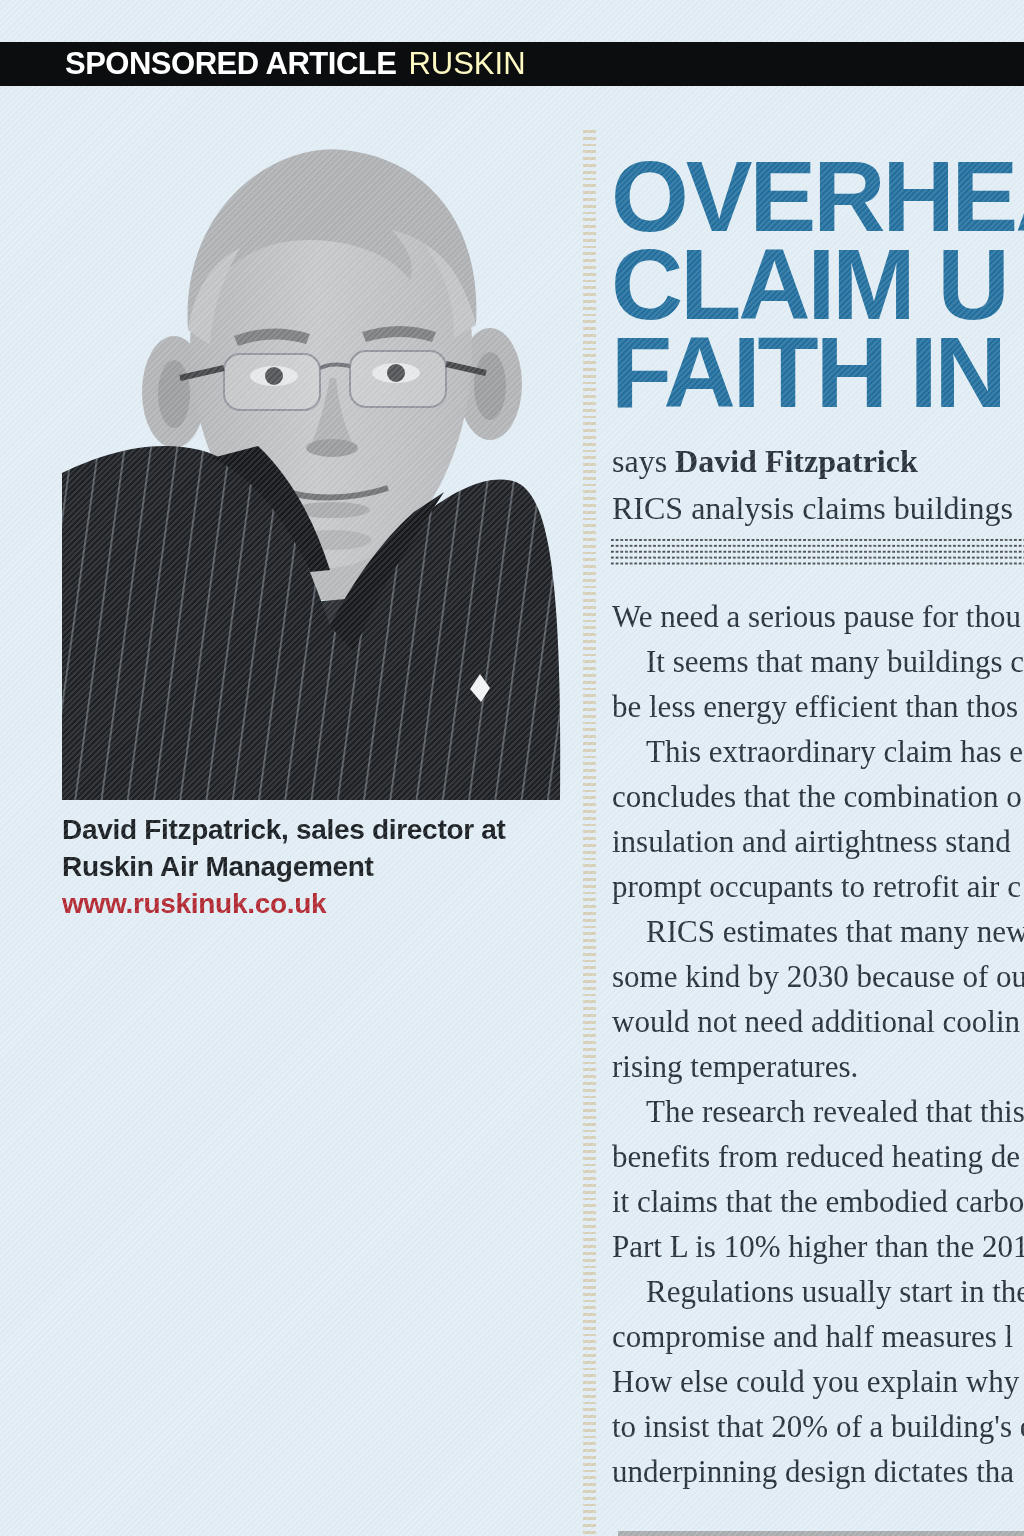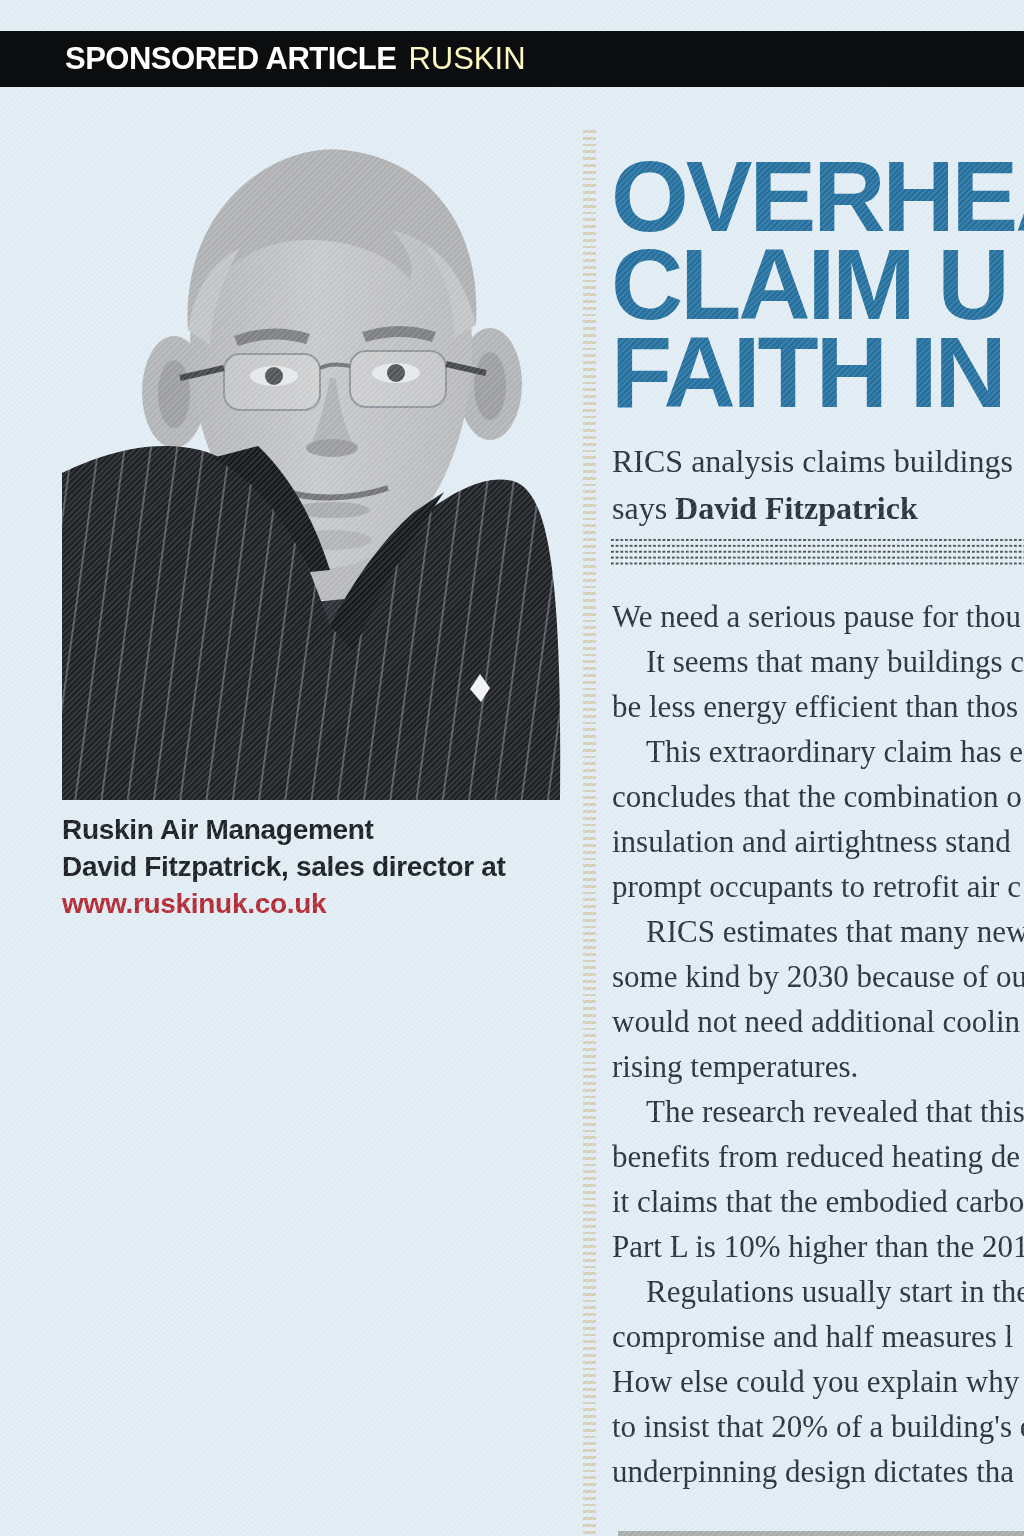--- a/index.html
+++ b/index.html
@@ -10,21 +10,21 @@
     overflow:hidden;
     font-family:"Liberation Sans",sans-serif;
   }
   .page::before{ 
     content:"";position:absolute;inset:0;pointer-events:none;
     background:repeating-linear-gradient(135deg,rgba(255,255,255,.30) 0 2px,rgba(160,190,205,.10) 2px 4px);
     opacity:.45;z-index:5;
   }
   
   .topbar{
-    position:absolute;left:0;top:31px;width:1024px;height:56px;
+    position:absolute;left:0;top:42px;width:1024px;height:44px;
     background:var(--bar,#0b0d0e);
     display:flex;align-items:center;
     padding-left:65px;box-sizing:border-box;z-index:6;
   }
   .topbar .badge{
     color:#fff;font-weight:700;font-size:31px;letter-spacing:-.5px;
   }
   .topbar .brand{
     color:#fef9c3;font-weight:400;font-size:31px;letter-spacing:0;margin-left:12px;
   }
@@ -148,36 +148,36 @@
       <path d="M268,660 L268,486 C282,462 316,412 352,382 C386,354 424,332 454,342 C486,356 500,430 498,660 Z" fill="url(#pinstripe)"></path>
 
       <path d="M248,432 C222,376 190,336 150,318 L196,306 C232,340 254,386 268,430 Z" fill="#101114"></path>
       <path d="M268,486 C288,446 318,402 352,372 L382,352 C352,398 316,450 292,512 Z" fill="#101114"></path>
 
       <path d="M418,534 L428,548 L419,562 L408,549 Z" fill="#f3f3f3"></path>
     </svg>
   </div>
 
   <div class="caption">
+    <div>David Fitzpatrick, sales director at</div>
     <div>Ruskin Air Management</div>
-    <div>David Fitzpatrick, sales director at</div>
     <div class="url">www.ruskinuk.co.uk</div>
   </div>
 
   <div class="v-dashes"></div>
 
   <div class="headline">
       <div class="hline">OVERHEA</div>
       <div class="hline">CLAIM U</div>
       <div class="hline">FAITH IN</div>
     </div>
 
   <div class="standfirst">
+    <div><span>says </span><b>David Fitzpatrick</b></div>
     <div>RICS analysis claims buildings</div>
-    <div><span>says </span><b>David Fitzpatrick</b></div>
   </div>
 
   <div class="dotband"></div>
 
   <div class="body-col">
       <div class="bline">We need a serious pause for thou</div>
       <div class="bline indent">It seems that many buildings c</div>
       <div class="bline">be less energy efficient than thos</div>
       <div class="bline indent">This extraordinary claim has e</div>
       <div class="bline">concludes that the combination o</div>

